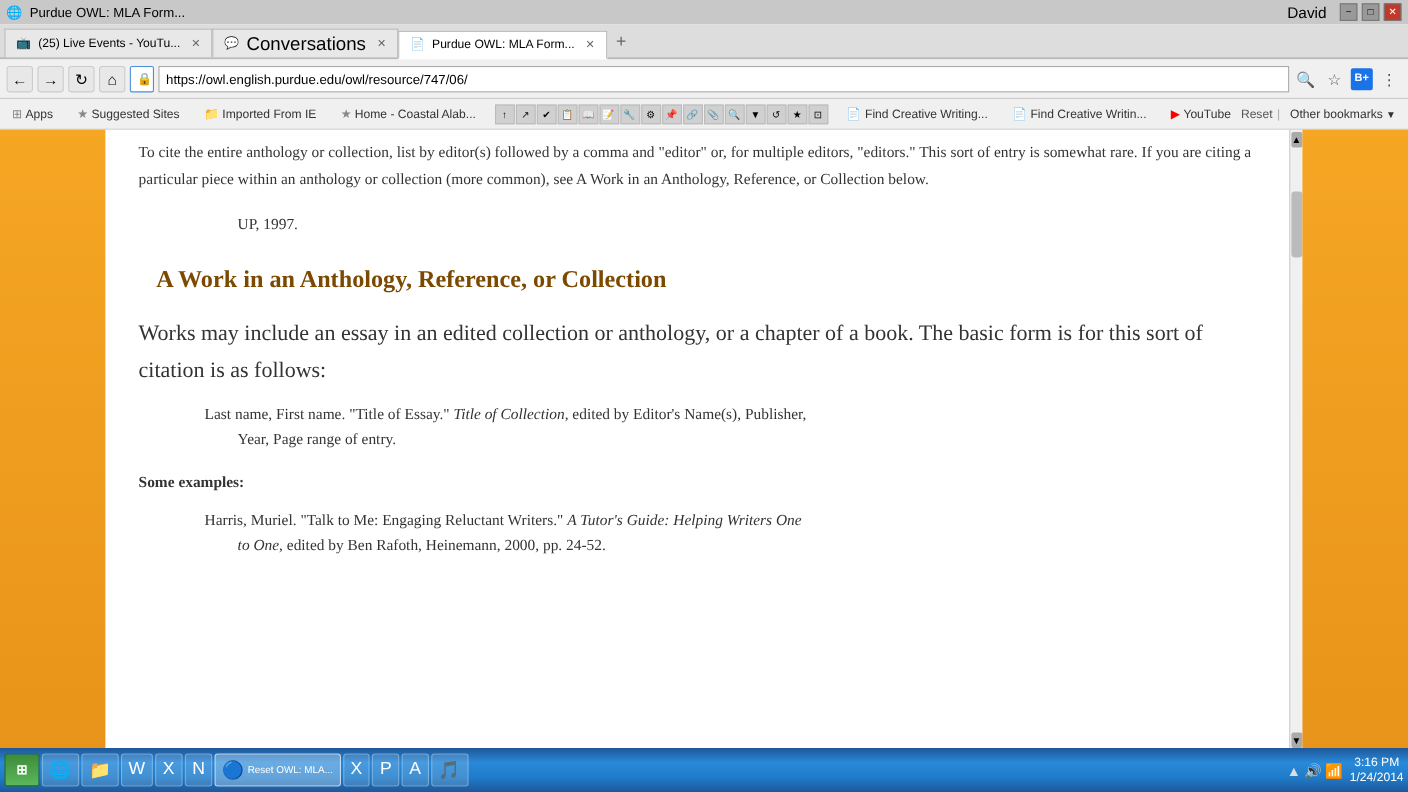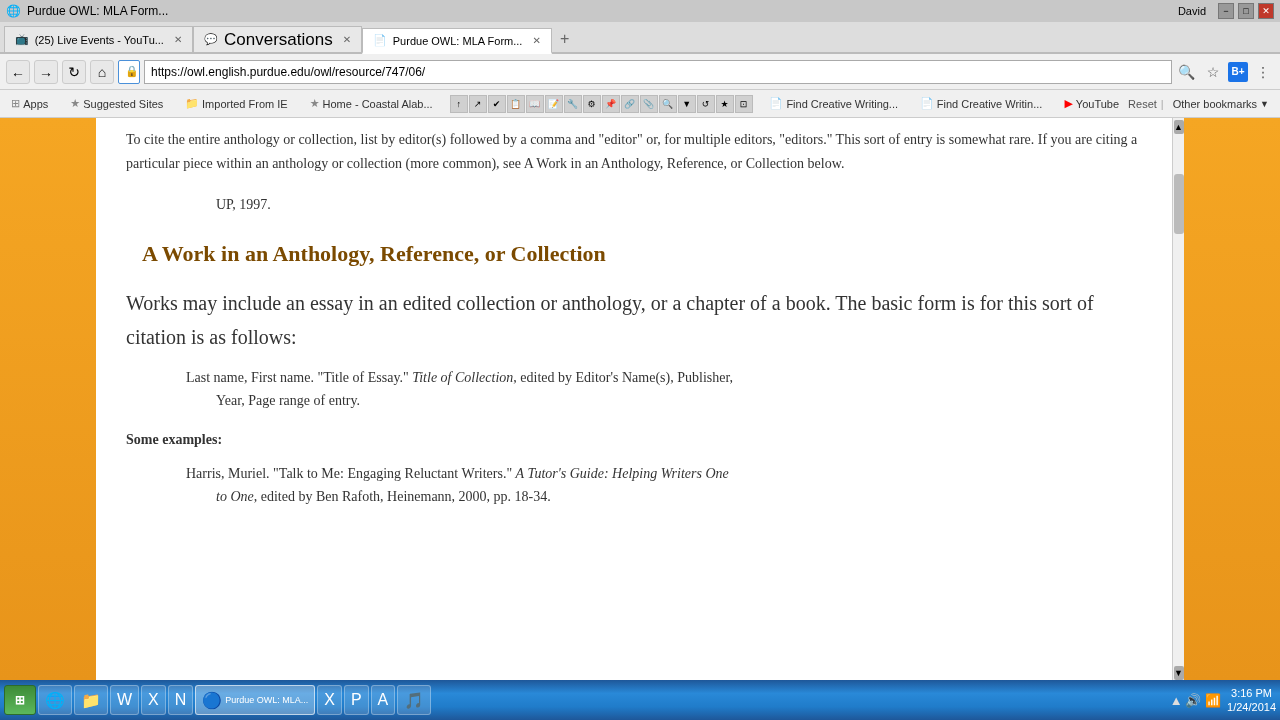--- a/index.html
+++ b/index.html
@@ -289,21 +289,21 @@
   </style>
 </head>
 <body>
 
 <div class="title-bar">
   <div class="title-bar-left">
     <span>🌐</span>
     <span>Purdue OWL: MLA Form...</span>
   </div>
   <div class="title-bar-right">
-    <span style="font-size:11px;margin-right:8px;">David</span>
+    <span style="font-size:14px;margin-right:8px;">David</span>
     <div class="title-bar-btn">−</div>
     <div class="title-bar-btn">□</div>
     <div class="title-bar-btn close">✕</div>
   </div>
 </div>
 
 <div class="tab-bar">
   <div class="tab">
     <span>📺</span>
     <span style="font-size:11px;overflow:hidden;max-width:140px;">(25) Live Events - YouTu...</span>
@@ -425,21 +425,21 @@
       <div class="citation-line2">Year, Page range of entry.</div>
     </div>
 
     <p class="examples-heading">Some examples:</p>
 
     <div class="citation-block">
       <div>
         <span>Harris, Muriel. "Talk to Me: Engaging Reluctant Writers." </span><em>A Tutor's Guide: Helping Writers One</em>
       </div>
       <div class="citation-line2">
-        <em>to One</em><span>, edited by Ben Rafoth, Heinemann, 2000, pp. 18-34.</span>
+        <em>to One</em><span>, edited by Ben Rafoth, Heinemann, 2000, pp. 24-52.</span>
       </div>
     </div>
   </div>
 
   <div class="scroll-track">
     <div style="width:10px;height:14px;background:#aaa;border-radius:2px;margin-top:2px;display:flex;align-items:center;justify-content:center;font-size:9px;">▲</div>
     <div class="scroll-thumb"></div>
     <div style="width:10px;height:14px;background:#aaa;border-radius:2px;margin-top:auto;display:flex;align-items:center;justify-content:center;font-size:9px;">▼</div>
   </div>
 
@@ -467,21 +467,21 @@
     <span class="taskbar-icon">W</span>
   </div>
   <div class="taskbar-item">
     <span class="taskbar-icon">X</span>
   </div>
   <div class="taskbar-item">
     <span class="taskbar-icon">N</span>
   </div>
   <div class="taskbar-item" style="background:rgba(255,255,255,0.3);border:1px solid rgba(255,255,255,0.6);">
     <span class="taskbar-icon">🔵</span>
-    <span style="font-size:9px;overflow:hidden;">Purdue OWL: MLA...</span>
+    <span style="font-size:9px;overflow:hidden;">Reset OWL: MLA...</span>
   </div>
   <div class="taskbar-item">
     <span class="taskbar-icon">X</span>
   </div>
   <div class="taskbar-item">
     <span class="taskbar-icon">P</span>
   </div>
   <div class="taskbar-item">
     <span class="taskbar-icon">A</span>
   </div>

